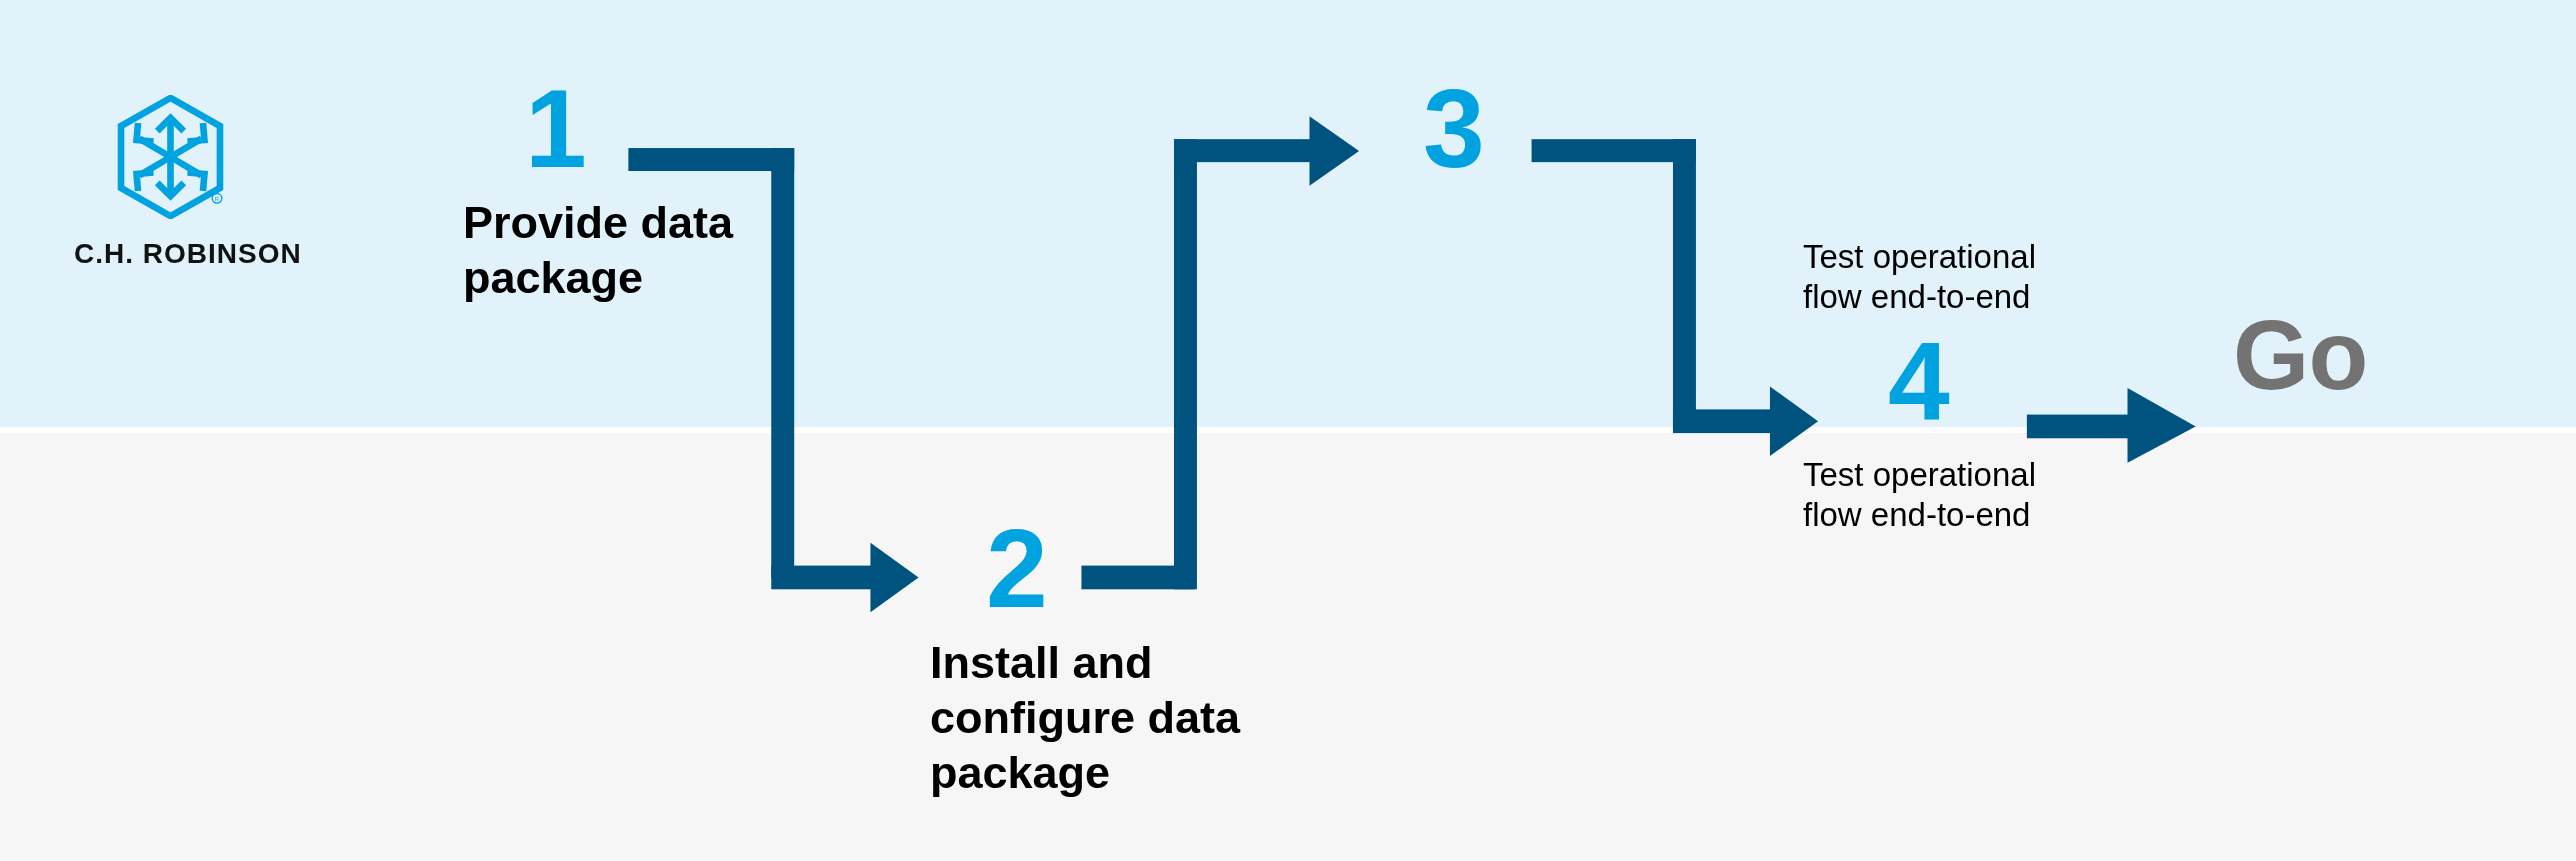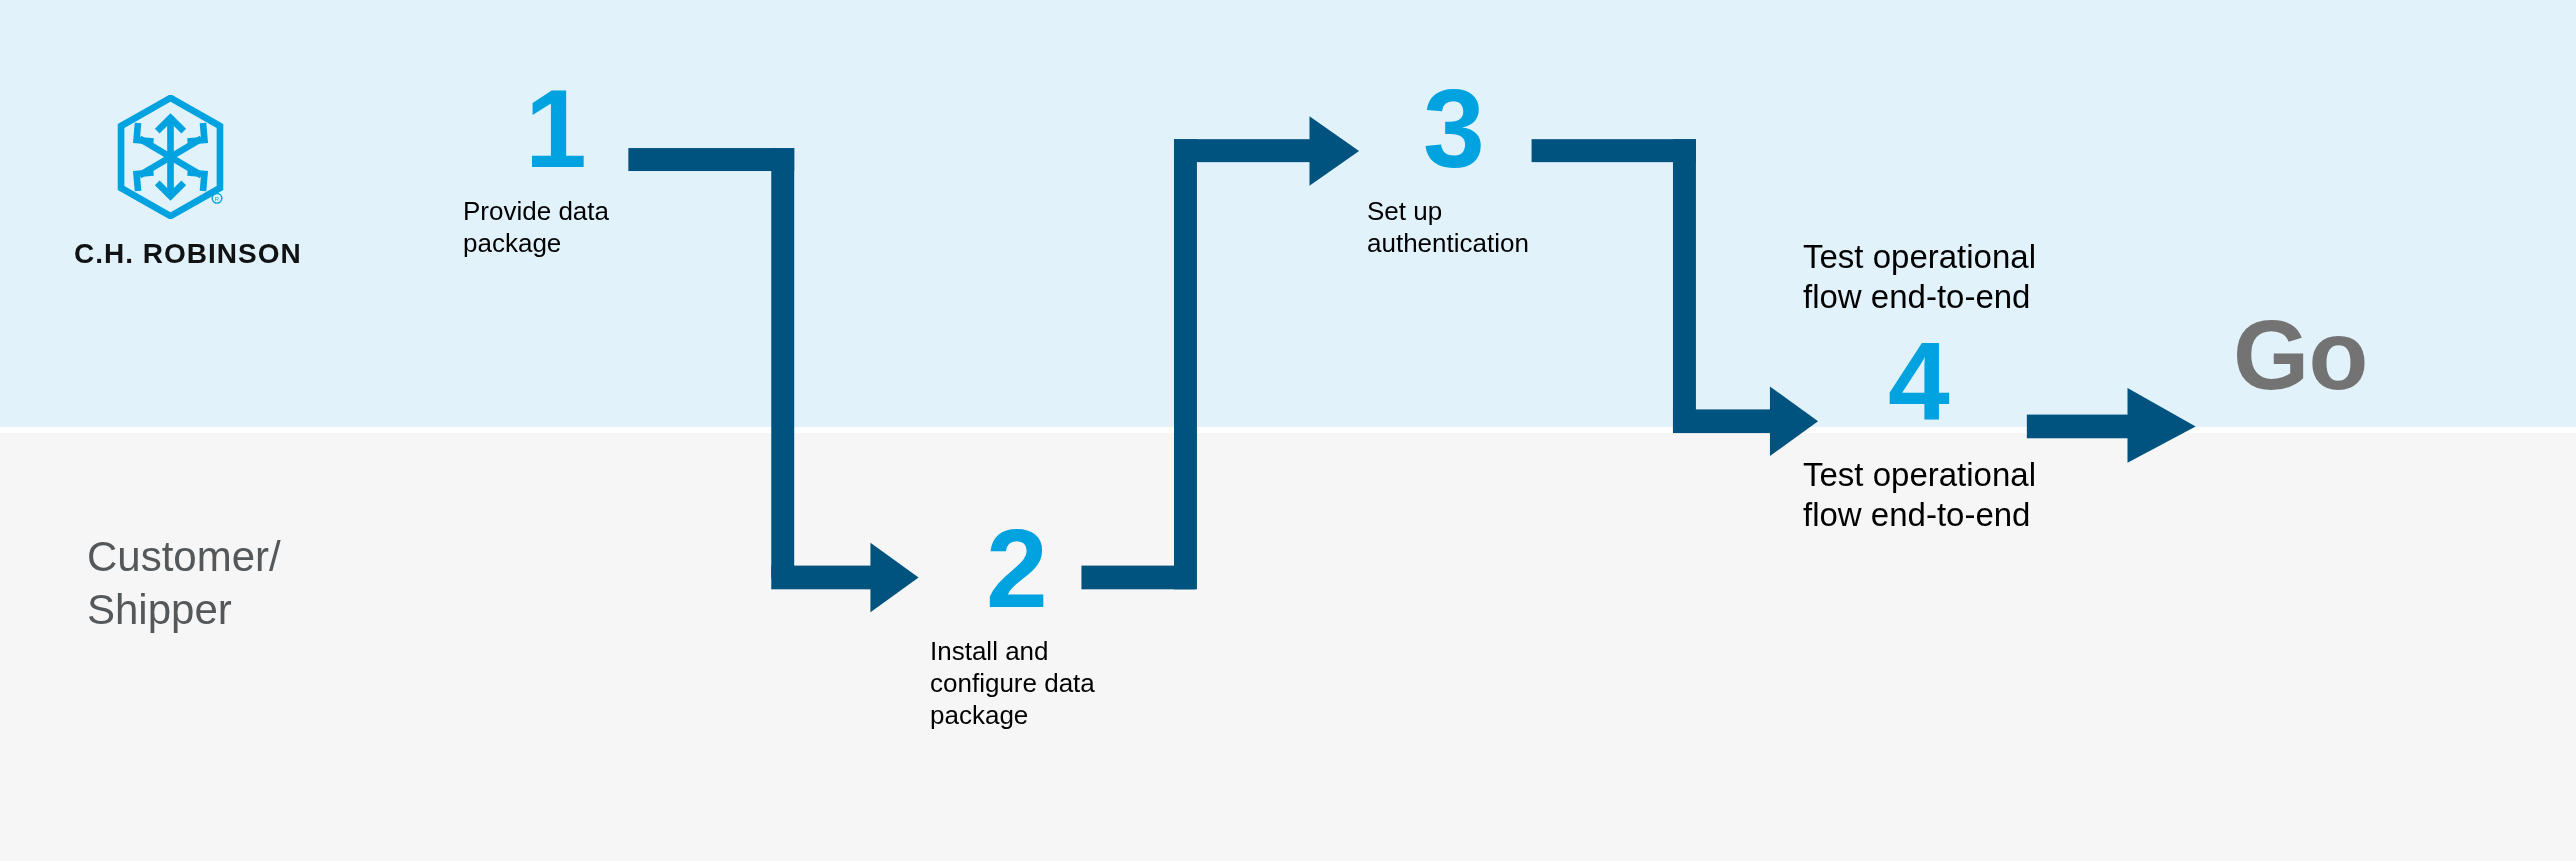--- a/index.html
+++ b/index.html
@@ -72,24 +72,24 @@
   
   .step { position: absolute; }
   .step-num {
     font-size: 111px;
     line-height: 0.92;
     font-weight: 700;
     color: #00a3e0;
     letter-spacing: -1.5px;
   }
   .step-text {
-    font-size: 26px;
+    font-size: 45px;
     line-height: 1.22;
     color: #000000;
-    font-weight: 400;
+    font-weight: 700;
     white-space: pre-line;
   }
 
   
   #step-1 { left: 463px; top: 78px; }
   #step-1 .step-num { margin-left: 62px; }
   #step-1 .step-text { margin-top: 16.3px; }
 
   #step-2 { left: 930px; top: 518px; }
   #step-2 .step-num { margin-left: 56px; }
@@ -162,22 +162,20 @@
 
       <line x1="75" y1="84" x2="117" y2="109" stroke="#00a3e0" stroke-width="9"></line>
       <polyline points="119,130 121,107 98,105" fill="none" stroke="#00a3e0" stroke-width="9"></polyline>
 
       <circle cx="138" cy="140" r="6.5" fill="none" stroke="#00a3e0" stroke-width="2"></circle>
       <text x="138" y="144" font-size="8" text-anchor="middle" fill="#00a3e0" font-family="Liberation Sans, sans-serif">R</text>
     </svg>
     <div class="logo-word">C.H. ROBINSON</div>
   </div>
 
-  <div class="lane-label">Customer/
-Shipper</div>
 
   <svg class="connectors" viewBox="0 0 3478 1163">
 
     <g>
       <rect x="848" y="200" width="224" height="31" fill="#00527f"></rect>
       <rect x="1041" y="200" width="31" height="581" fill="#00527f"></rect>
       <rect x="1041" y="764" width="152" height="32" fill="#00527f"></rect>
       <polygon points="1175,733 1240,780 1175,827" fill="#00527f"></polygon>
     </g>
 
@@ -209,22 +207,20 @@
 
   <div class="step" id="step-2">
     <div class="step-num">2</div>
     <div class="step-text">Install and
 configure data
 package</div>
   </div>
 
   <div class="step" id="step-3">
     <div class="step-num">3</div>
-    <div class="step-text">Set up
-authentication</div>
   </div>
 
   <div class="step" id="step-4">
     <div class="step-text-top">Test operational
 flow end-to-end</div>
     <div class="step-num">4</div>
     <div class="step-text-bottom">Test operational
 flow end-to-end</div>
   </div>
 

